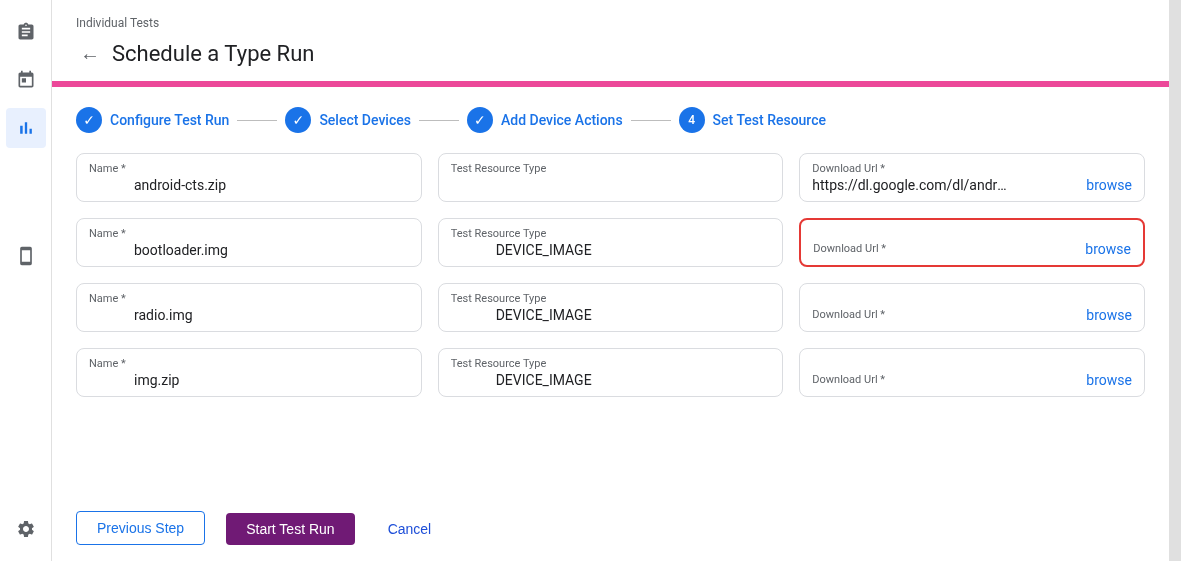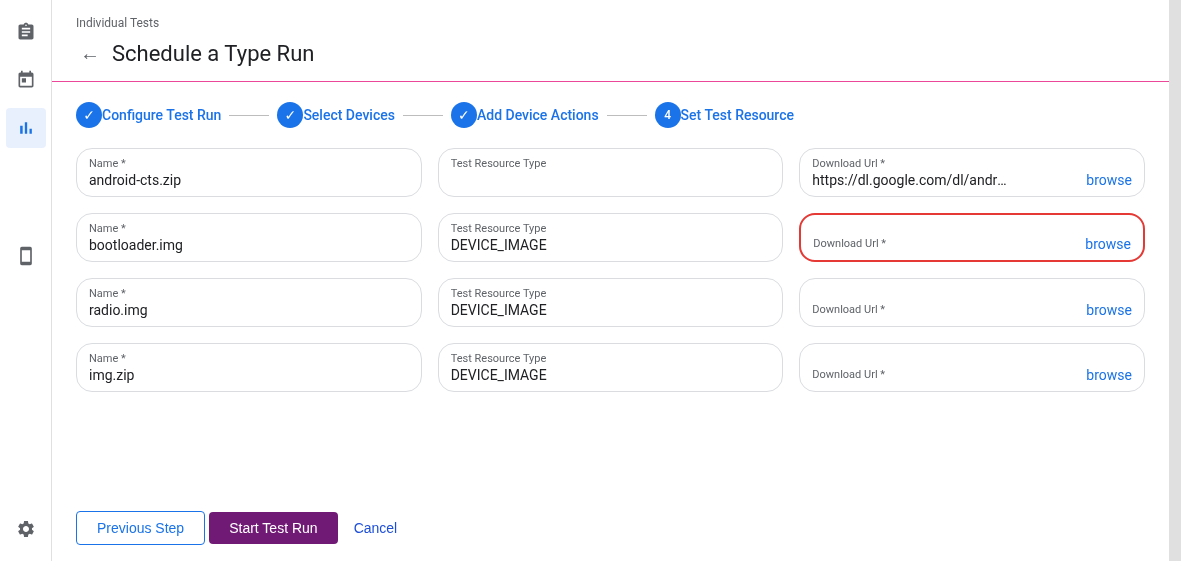--- a/index.html
+++ b/index.html
@@ -37,21 +37,21 @@
     .main {
       flex: 1;
       background: #fff;
       overflow-y: auto;
       display: flex;
       flex-direction: column;
     }
 
     .header {
       padding: 16px 24px 0 24px;
-      border-bottom: 1px solid #ec4899;
+      border-bottom: 6px solid #ec4899;
     }
     .breadcrumb {
       font-size: 12px;
       color: #5f6368;
       margin-bottom: 8px;
     }
     .title-row {
       display: flex;
       align-items: center;
       gap: 8px;
@@ -77,21 +77,21 @@
     
     .stepper {
       display: flex;
       align-items: center;
       padding: 20px 24px;
       gap: 0;
     }
     .step {
       display: flex;
       align-items: center;
-      gap: 0;
+      gap: 8px;
     }
     .step-circle {
       width: 26px;
       height: 26px;
       border-radius: 50%;
       background: #1a73e8;
       color: #fff;
       display: flex;
       align-items: center;
       justify-content: center;
@@ -124,38 +124,39 @@
 
     
     .resource-row {
       display: grid;
       grid-template-columns: 1fr 1fr 1fr;
       gap: 16px;
       margin-bottom: 16px;
     }
     .field-group {
       border: 1px solid #dadce0;
-      border-radius: 16px;
+      border-radius: 8px;
       padding: 8px 12px;
       position: relative;
       background: #fff;
     }
     .field-group.highlighted {
       border-color: #e53935;
       border-width: 2px;
     }
     .field-label {
       font-size: 11px;
       color: #5f6368;
       margin-bottom: 2px;
     }
     .field-value {
       font-size: 14px;
       color: #202124;
       font-weight: 400;
+      margin-left: 45px;
     }
     .field-group-url {
       display: flex;
       align-items: flex-end;
       justify-content: space-between;
     }
     .url-content {
       flex: 1;
       overflow: hidden;
     }
@@ -175,22 +176,22 @@
       padding-left: 8px;
       text-decoration: none;
       flex-shrink: 0;
       text-align: center;
     }
 
     
     .footer {
       padding: 16px 24px;
       display: flex;
-      align-items: center;
-      gap: 4px;
+      align-items: flex-end;
+      gap: 21px;
     }
     .btn-outline {
       border: 1px solid #1a73e8;
       background: #fff;
       color: #1a73e8;
       padding: 8px 20px;
       border-radius: 4px;
       font-size: 14px;
       cursor: pointer;
       font-weight: 500;

